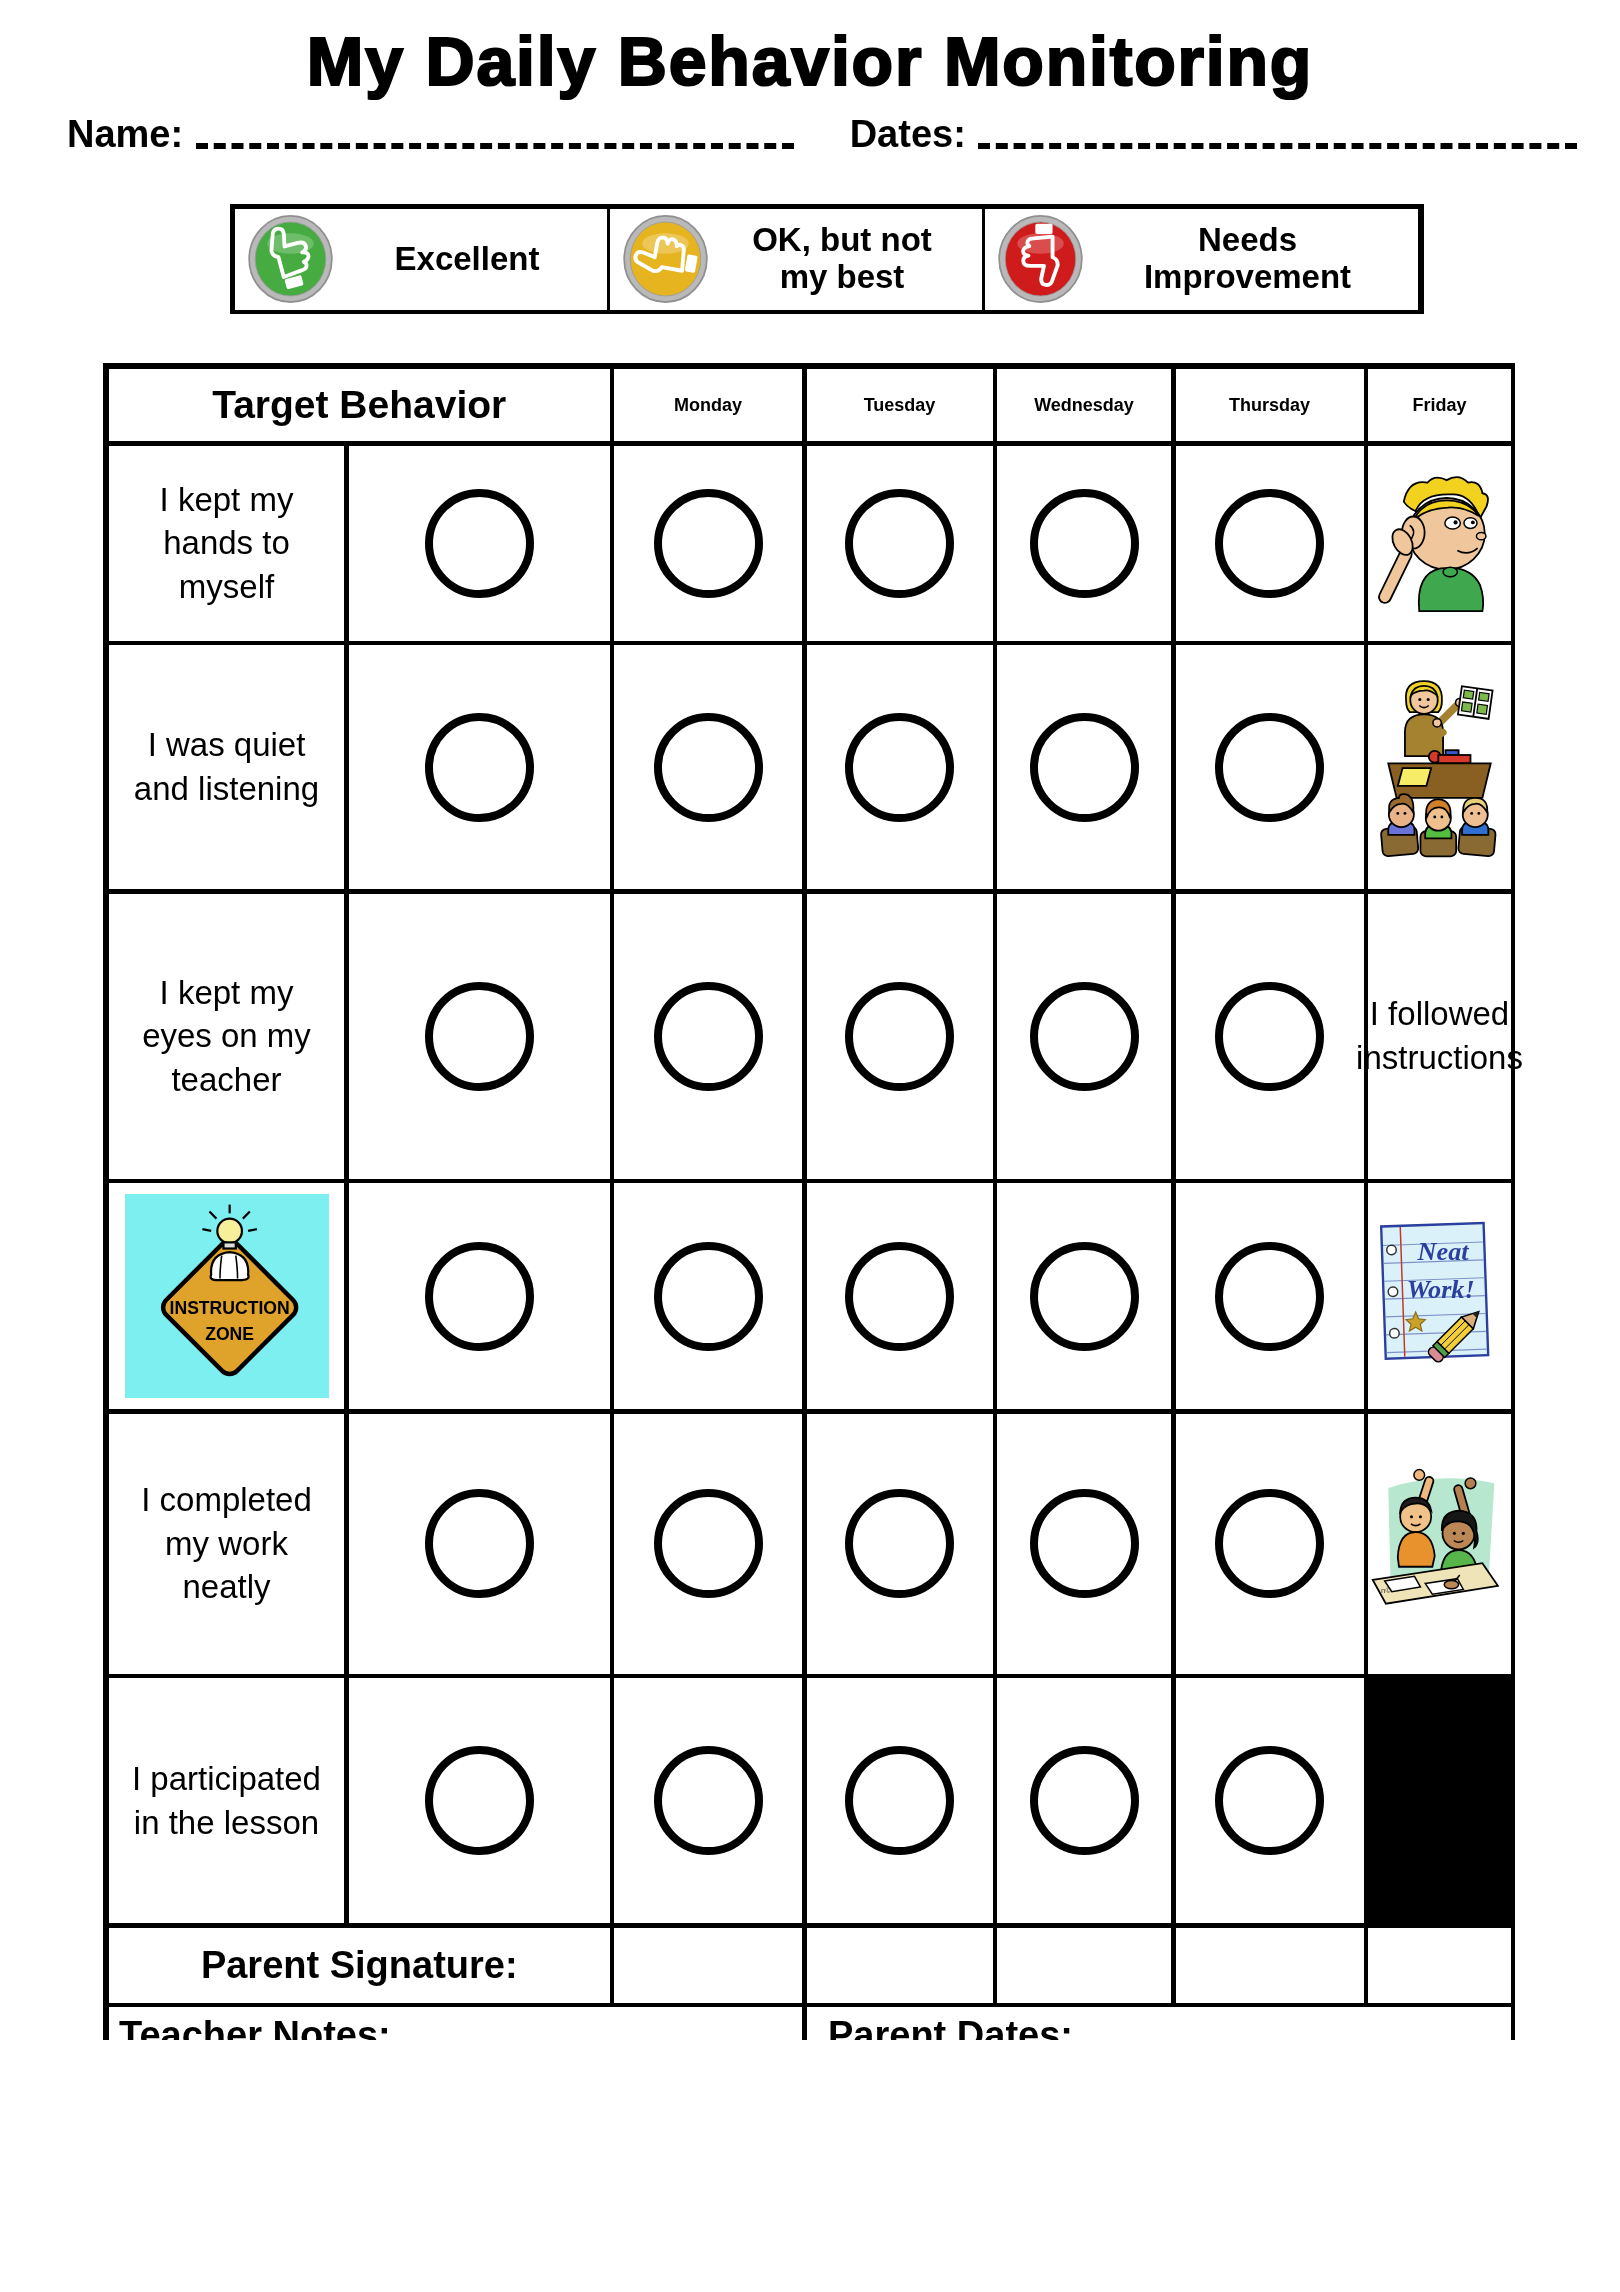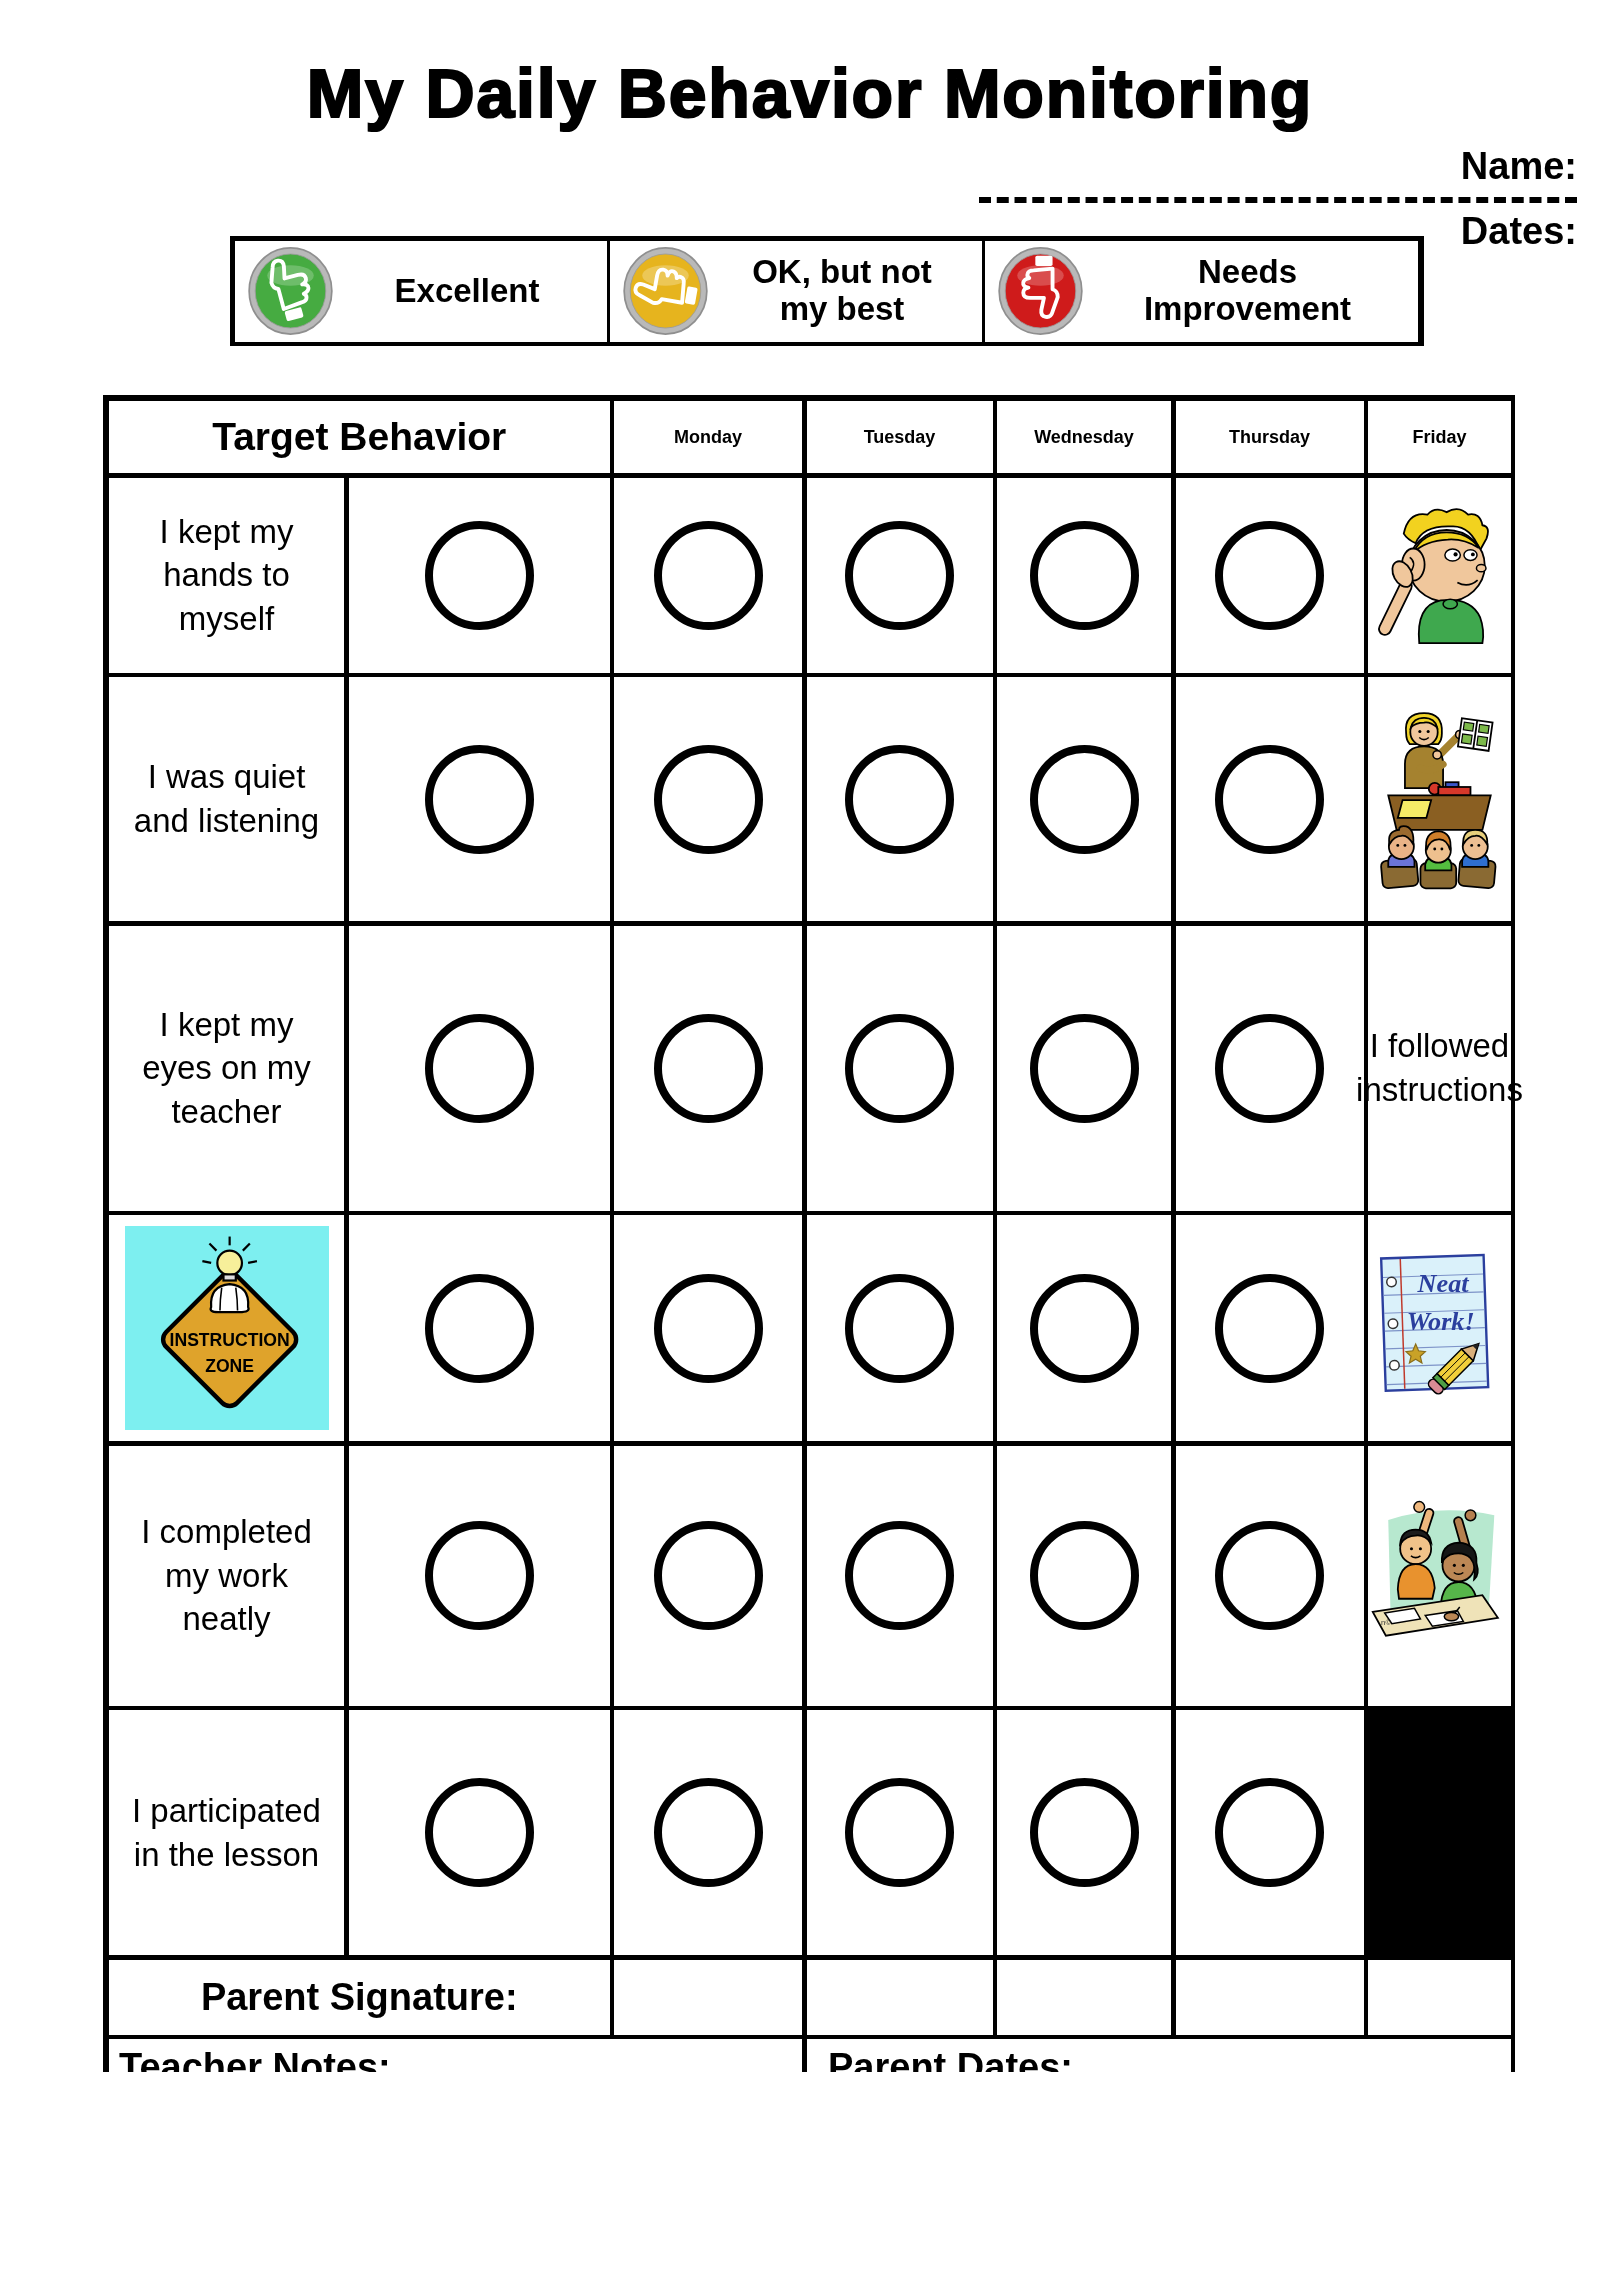--- a/index.html
+++ b/index.html
@@ -1,24 +1,24 @@
 <!DOCTYPE html>
 <html style="font-size:14.3px"><head>
 <meta charset="utf-8">
 <style>
   html,body{margin:0;padding:0;background:#ffffff;}
   .page{position:relative;width:1620px;height:2040px;background:#fff;overflow:hidden;
-        font-family:"Liberation Sans",sans-serif;color:#000;margin-top:32px;}
+        font-family:"Liberation Sans",sans-serif;color:#000;}
   
   .title{position:absolute;top:21.5px;left:0;right:0;text-align:center;
          font-size:68px;font-weight:bold;letter-spacing:1.8px;
          -webkit-text-stroke:2.2px #000;}
   
   .name-row{position:absolute;left:67px;right:43px;top:113px;display:flex;align-items:flex-end;
-            font-weight:bold;font-size:38px;flex-direction:column;}
+            font-weight:bold;font-size:38px;}
   .blank{border-bottom:6.3px dashed #000;height:9px;margin:0 0 7.2px 12.5px;}
   .grow{flex:1;}
   
   .legend{position:absolute;left:230px;top:204px;width:1194px;height:110px;background:#000;
           padding:4.5px;box-sizing:border-box;display:grid;grid-template-columns:372px 372px 433px;gap:3px;}
   .legend-cell{background:#fff;display:flex;align-items:center;padding:0 9px;}
   .legend-label{flex:1;text-align:center;font-weight:bold;font-size:33px;line-height:1.12;white-space:pre-line;}
   
   .sheet{position:absolute;left:103px;top:363px;width:1412px;height:1890px;background:#000;
          padding:6px;box-sizing:border-box;display:grid;gap:4.5px;

